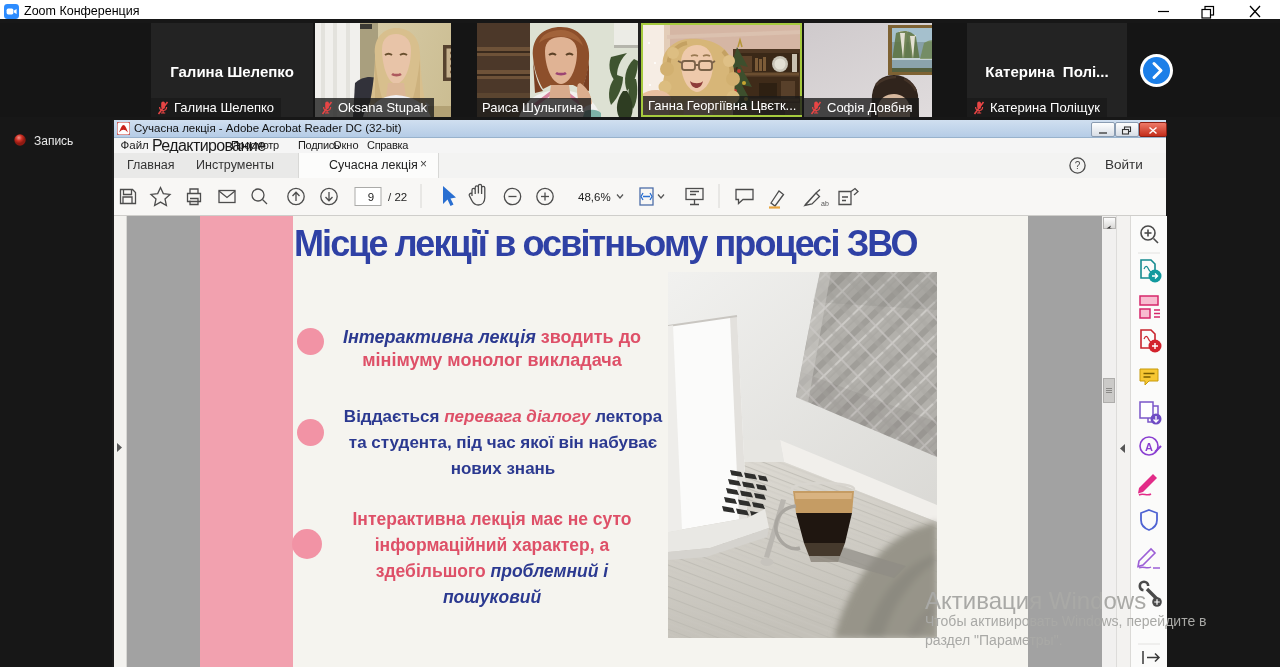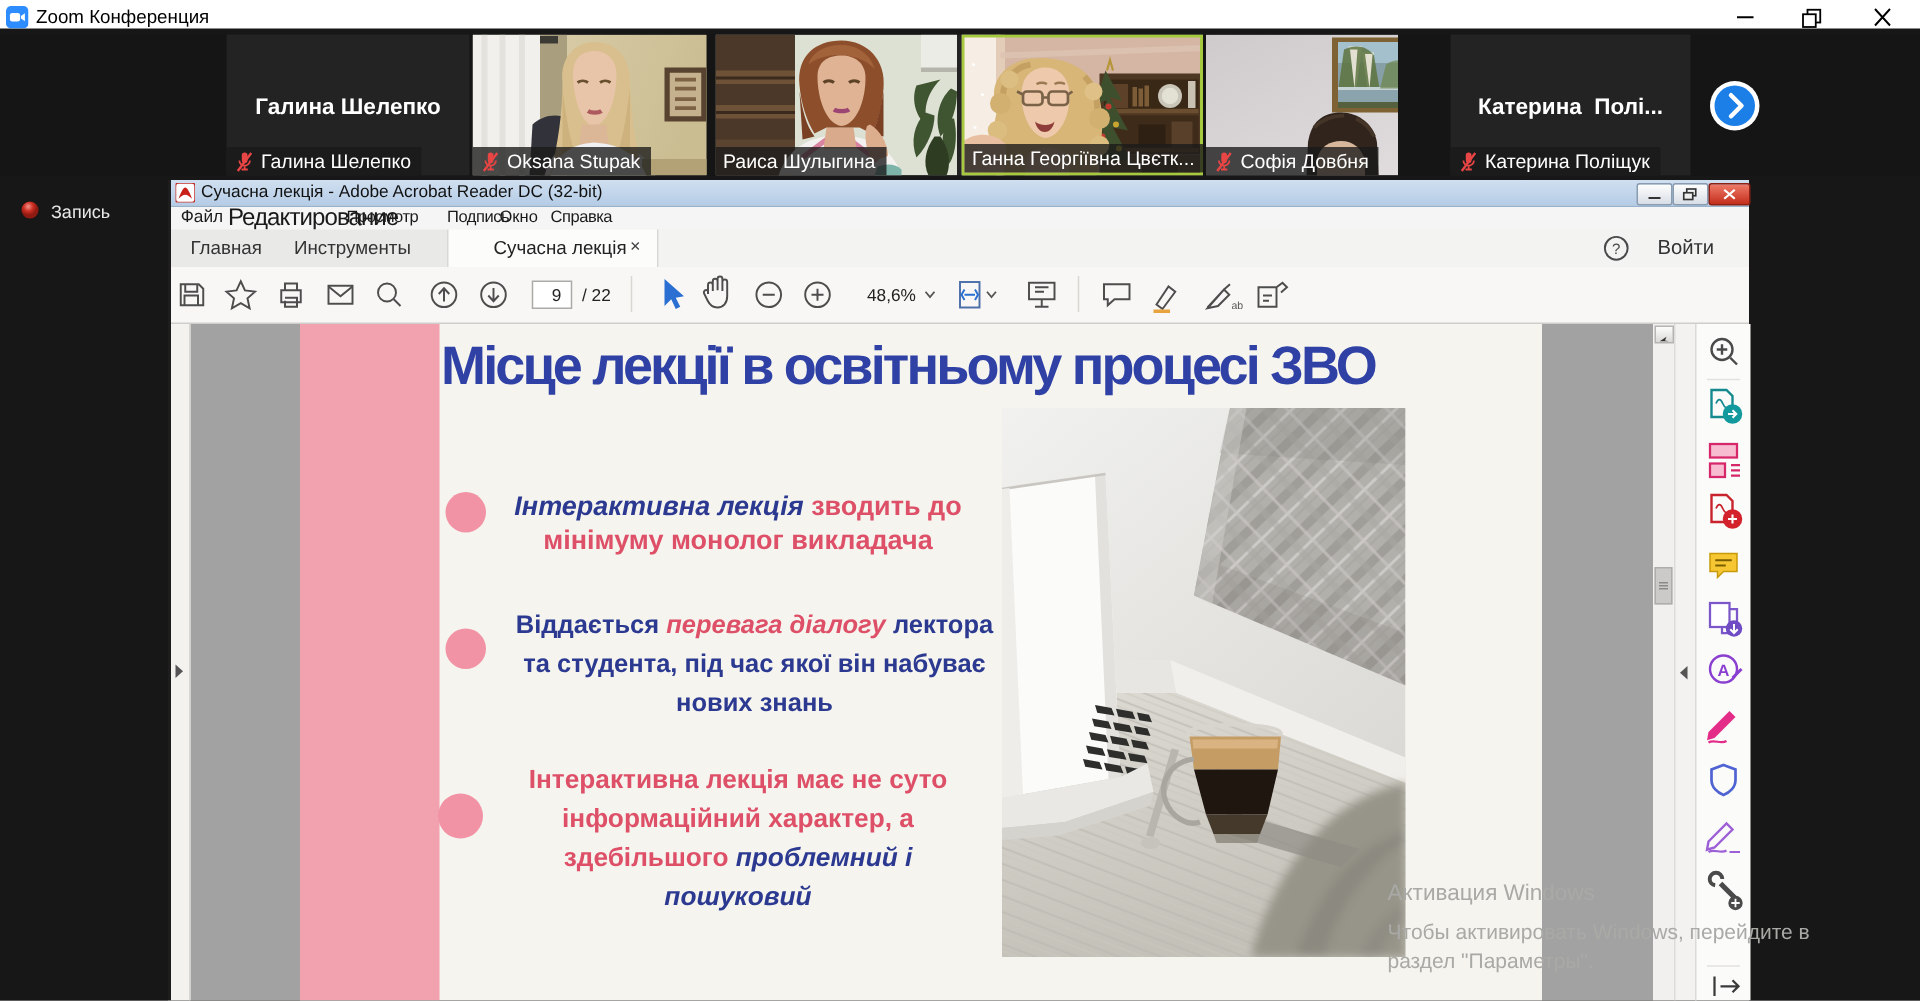--- a/index.html
+++ b/index.html
@@ -31,21 +31,21 @@
 
 <div class="tile" style="left:151px;width:162px">
   <div class="bigname">Галина Шелепко</div>
   <div class="lbl"><svg width="14" height="14" viewBox="0 0 14 14" style="margin-right:4px">
         <path d="M5.2 2.5 a1.9 1.9 0 0 1 3.8 0 v3.4 a1.9 1.9 0 0 1 -3.8 0 Z" fill="#e84545"></path>
         <path d="M3.6 6 a3.5 3.5 0 0 0 7 0 M7.1 9.6 V12 M5 12 h4.2" stroke="#e84545" stroke-width="1.2" fill="none"></path>
         <line x1="11.5" y1="1" x2="2.5" y2="13" stroke="#e84545" stroke-width="1.6"></line>
       </svg>Галина Шелепко</div>
 </div>
 
-<div class="tile" style="left:315px;width:156px" id="oksana">
+<div class="tile" style="left:315px;width:136px" id="oksana">
   <svg class="abs" style="left:0;top:0" width="158" height="94" viewBox="0 0 158 94">
     <defs>
         <linearGradient id="okw" x1="0" y1="0" x2="1" y2="0.2">
           <stop offset="0" stop-color="#ddd2b0"></stop>
           <stop offset="1" stop-color="#cbbd92"></stop>
         </linearGradient>
       </defs>
     <rect width="158" height="94" fill="url(#okw)"></rect>
     <rect x="0" y="0" width="45" height="94" fill="#f1f0ed"></rect>
     <path d="M8 0 V94 M20 0 V94 M33 0 V94" stroke="#e3e2dd" stroke-width="4"></path>
@@ -533,14 +533,14 @@
 
         <g stroke="#3a3a3a" stroke-width="1.5" fill="none">
             <path d="M12 435 v13 M16 441.5 h12 M24 437.5 L28 441.5 L24 445.5"></path>
           </g>
       </svg>
     </div>
   </div>
 </div>
 <div class="abs" style="left:112px;top:120px;width:2px;height:547px;background:#1d1d1d"></div>
 
-<div class="abs" style="left:925px;top:587px;font-size:15px;color:#a9a9a6">Активация Windows</div>
+<div class="abs" style="left:925px;top:587px;font-size:24px;color:#a9a9a6">Активация Windows</div>
 <div class="abs" style="left:925px;top:612px;font-size:14px;color:#a9a9a6;line-height:19px">Чтобы активировать Windows, перейдите в<br>раздел "Параметры".</div>
 
 </body></html>

